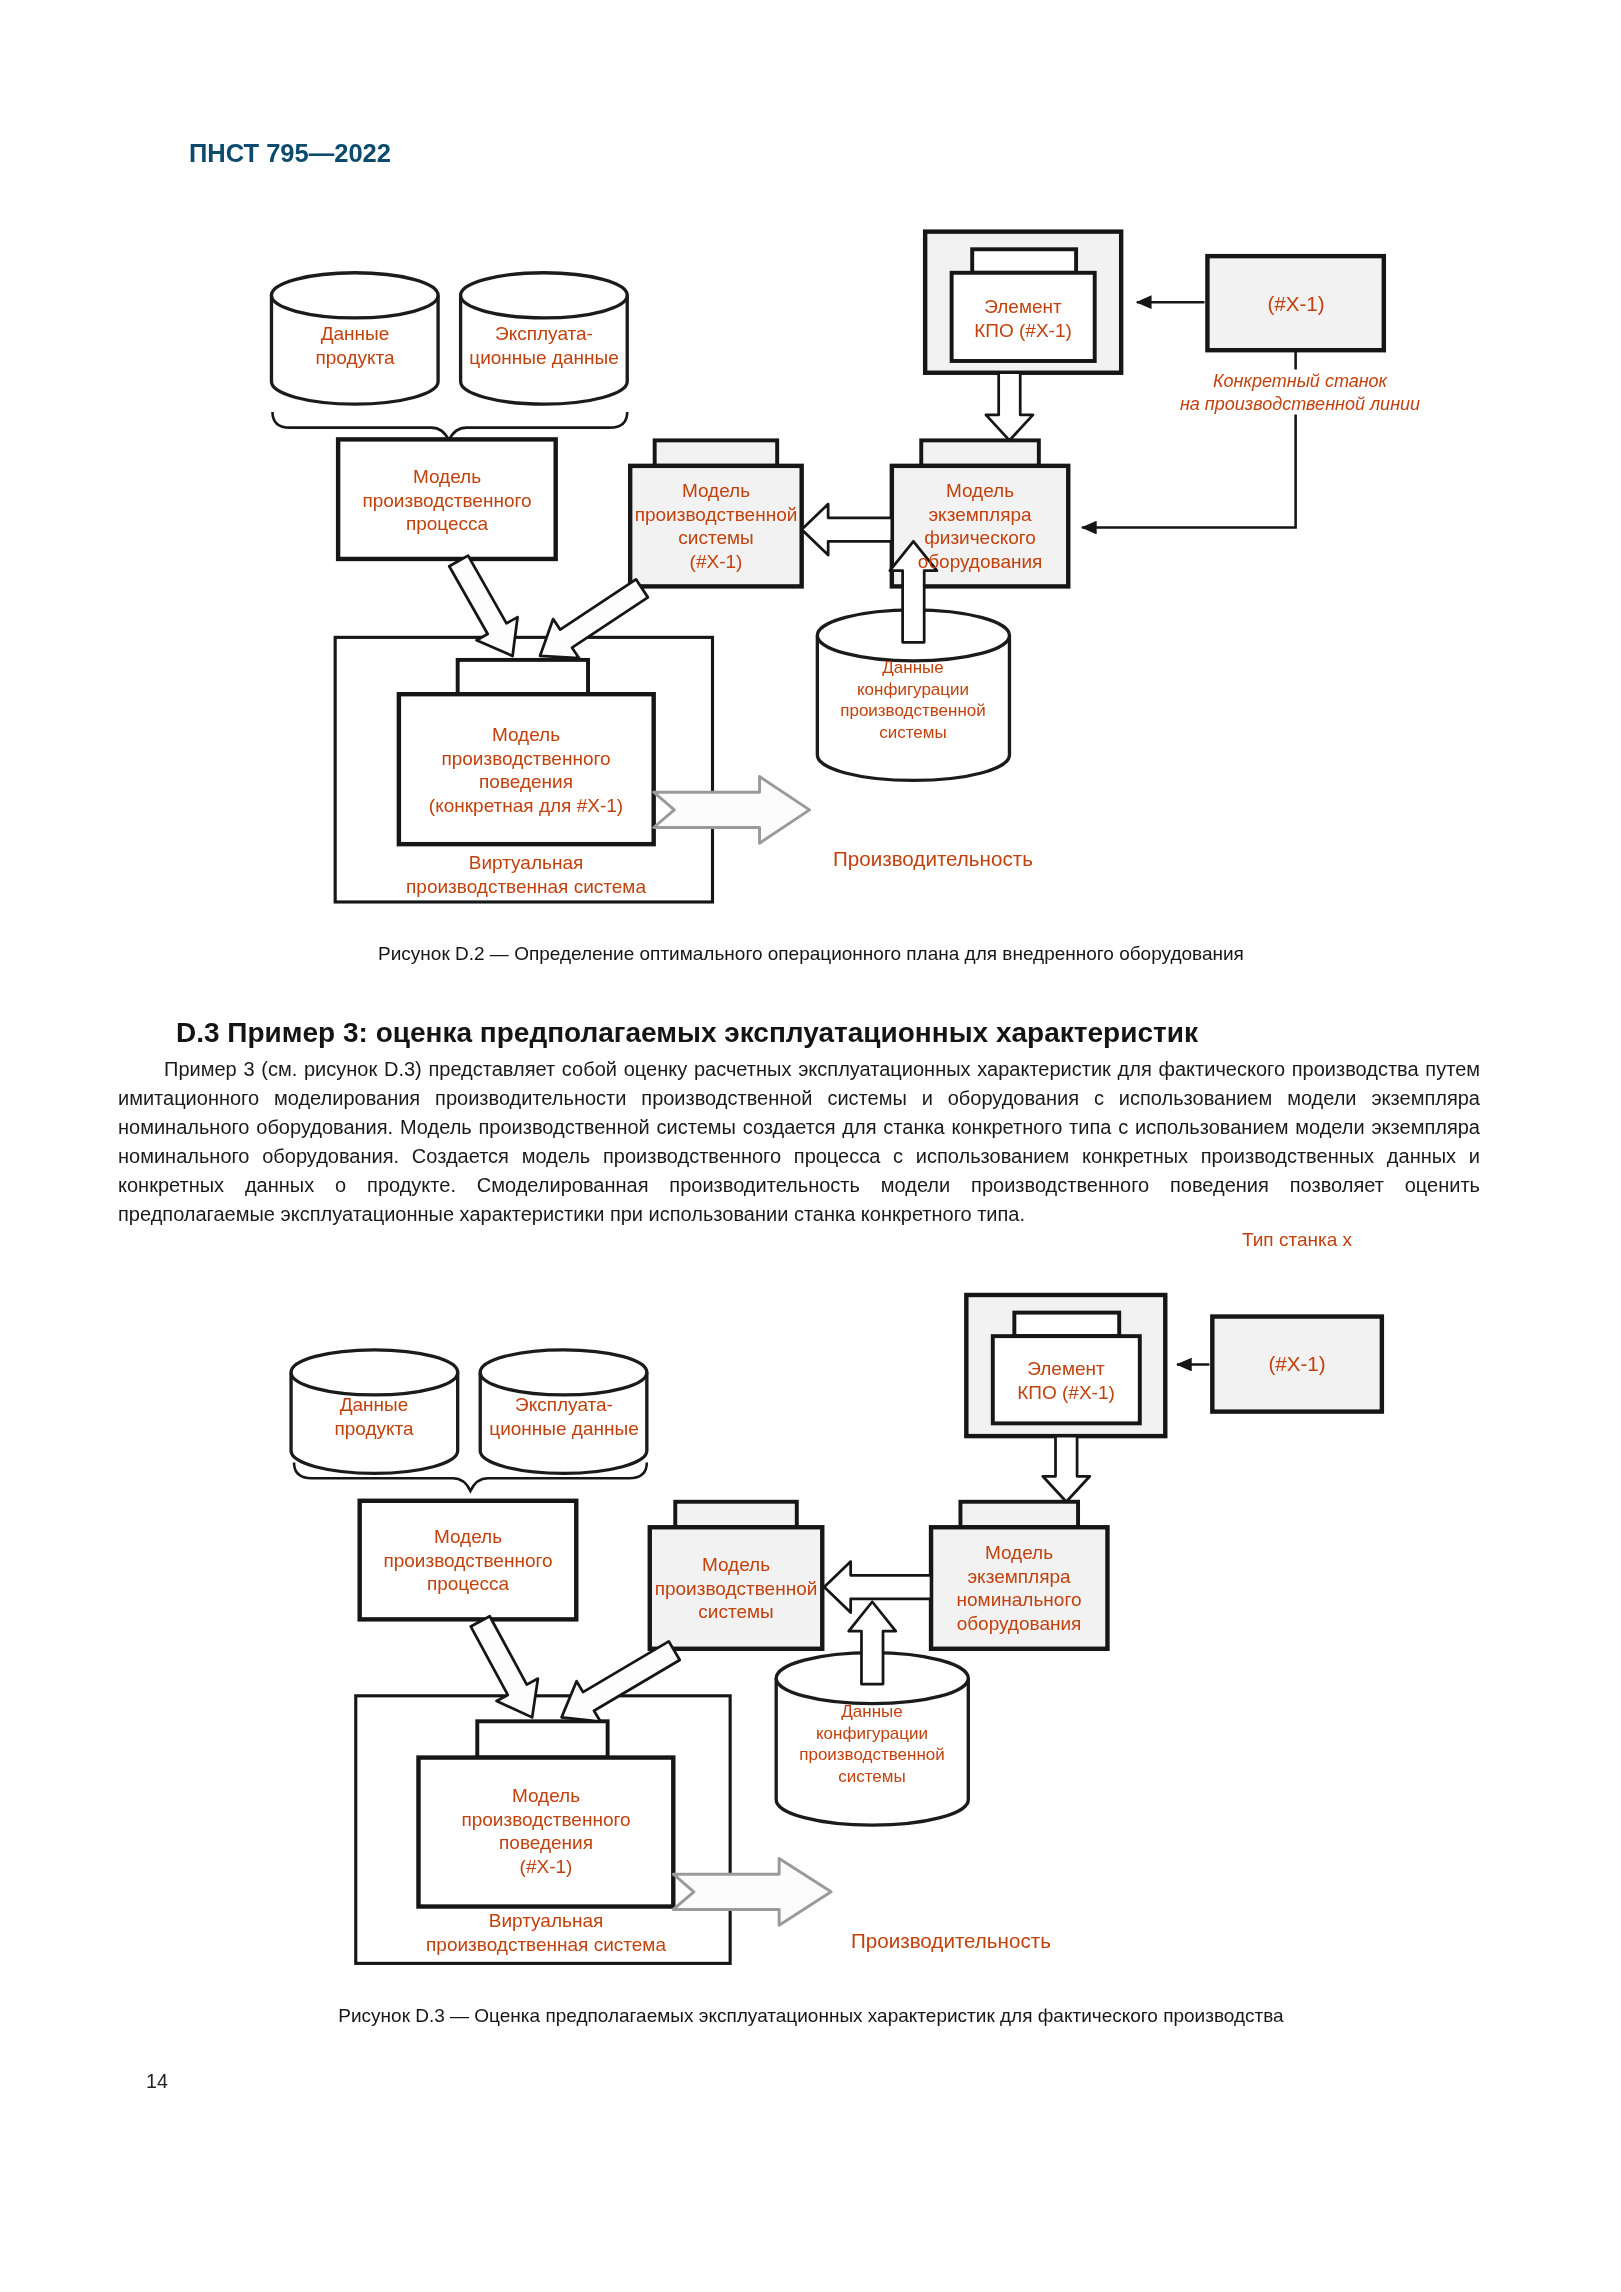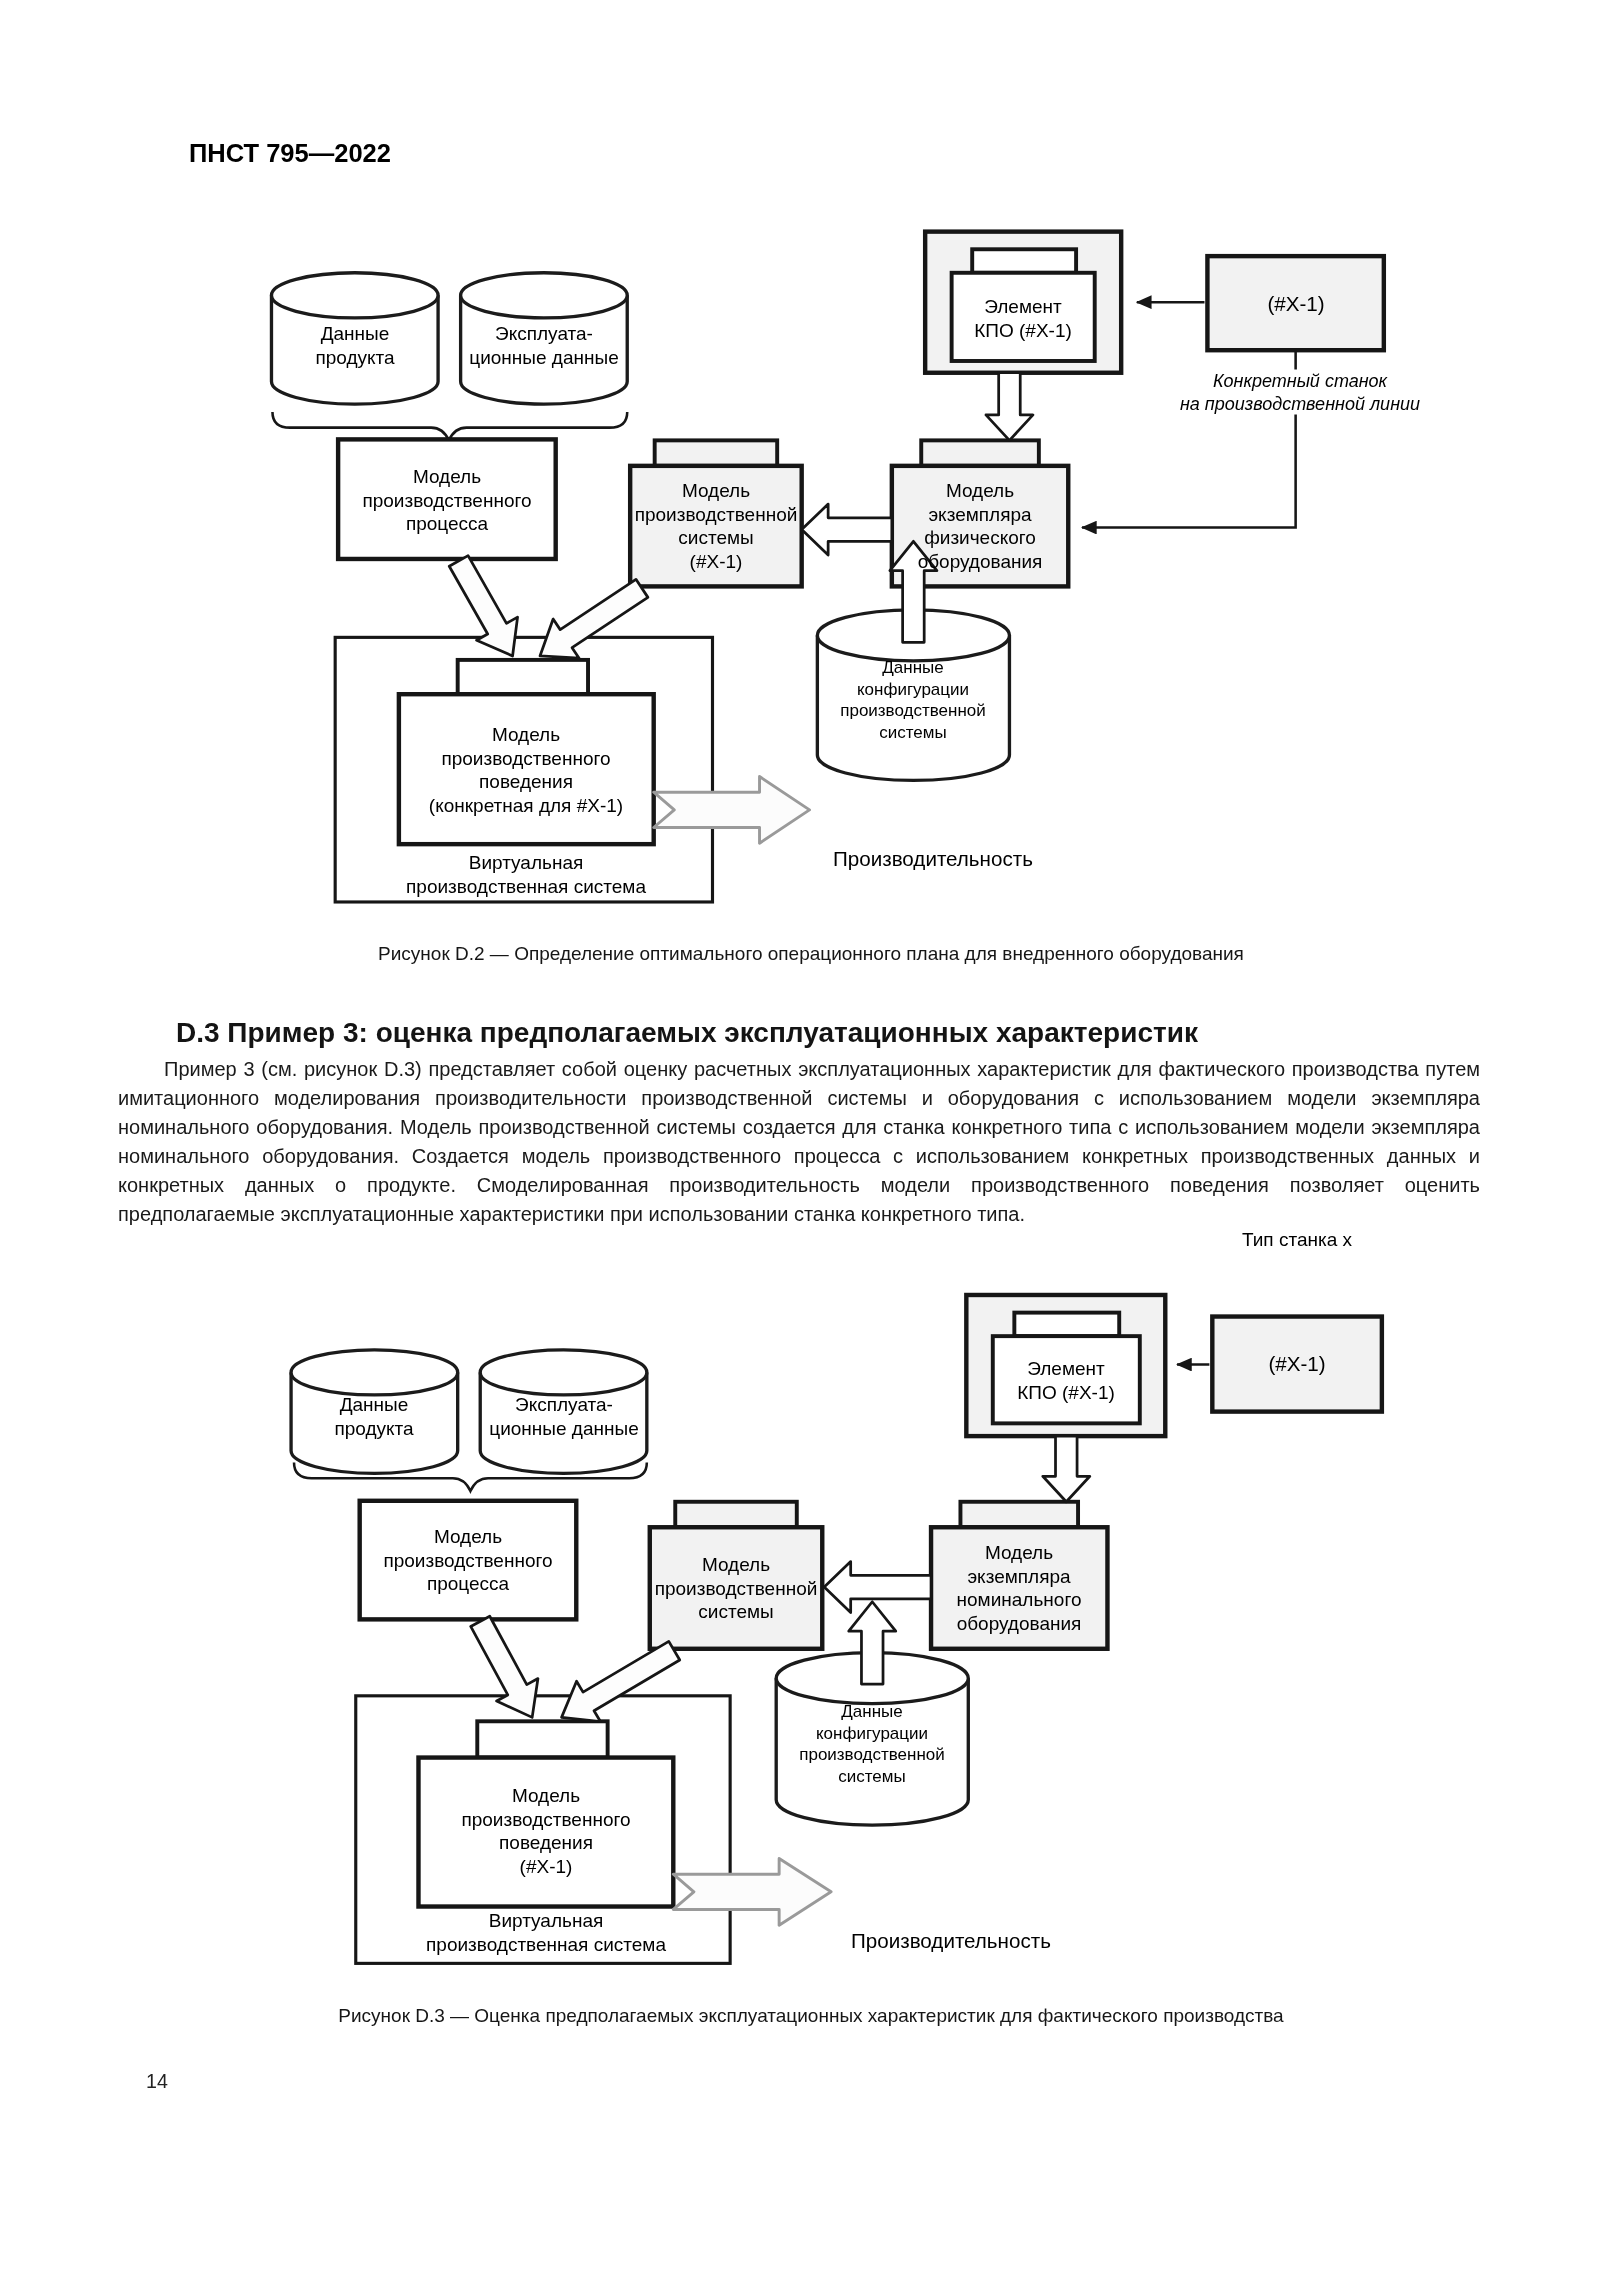--- a/index.html
+++ b/index.html
@@ -4,31 +4,31 @@
 <style>
   html,body{margin:0;padding:0;background:#e8e8e8;}
   .page{
     position:relative;width:1621px;height:2293px;background:#ffffff;
     font-family:"Liberation Sans", sans-serif;color:#1a1a1a;overflow:hidden;
     margin:0 auto;
   }
   svg.canvas{position:absolute;left:0;top:0;z-index:1;}
   .lbl{
     position:absolute;z-index:2;transform:translate(-50%,-50%);
-    white-space:pre-line;text-align:center;font-size:19px;line-height:23.5px;color:#000000;
+    white-space:pre-line;text-align:center;font-size:19px;line-height:23.5px;color:#c2410c;
   }
   .lbl.small{font-size:17px;line-height:21.6px;}
   .lbl.big{font-size:20.6px;}
   .lbl.italic{font-style:italic;font-size:18px;line-height:22.5px;background:#fff;padding:0 2.9px;}
   .lbl.left{transform:translateY(-50%);text-align:left;white-space:nowrap;margin-top:48px;}
   .caption{position:absolute;z-index:2;left:130px;width:1362px;text-align:center;font-size:19px;color:#161616;}
   .heading{position:absolute;z-index:2;font-weight:bold;font-size:28px;color:#141414;white-space:nowrap;}
   .para{position:absolute;z-index:2;left:118px;width:1362px;font-size:20px;line-height:29px;
         text-align:justify;text-indent:46px;color:#1a1a1a;}
-  .docnum{position:absolute;z-index:2;font-weight:bold;font-size:25.5px;color:#000000;}
+  .docnum{position:absolute;z-index:2;font-weight:bold;font-size:25.5px;color:#0c4a6e;}
   .pagenum{position:absolute;z-index:2;font-size:19.6px;color:#222;}
 
   
   .boxw{fill:#ffffff;stroke:#161616;stroke-width:4.5;}
   .boxw2{fill:#ffffff;stroke:#161616;stroke-width:4;}
   .boxg{fill:#f2f2f2;stroke:#161616;stroke-width:4.5;}
   .tabw{fill:#ffffff;stroke:#161616;stroke-width:4;}
   .tabg{fill:#f2f2f2;stroke:#161616;stroke-width:4;}
   .cyl{fill:#ffffff;stroke:#1b1b1b;stroke-width:3.4;}
   .cont{fill:#ffffff;stroke:#161616;stroke-width:3.2;}

